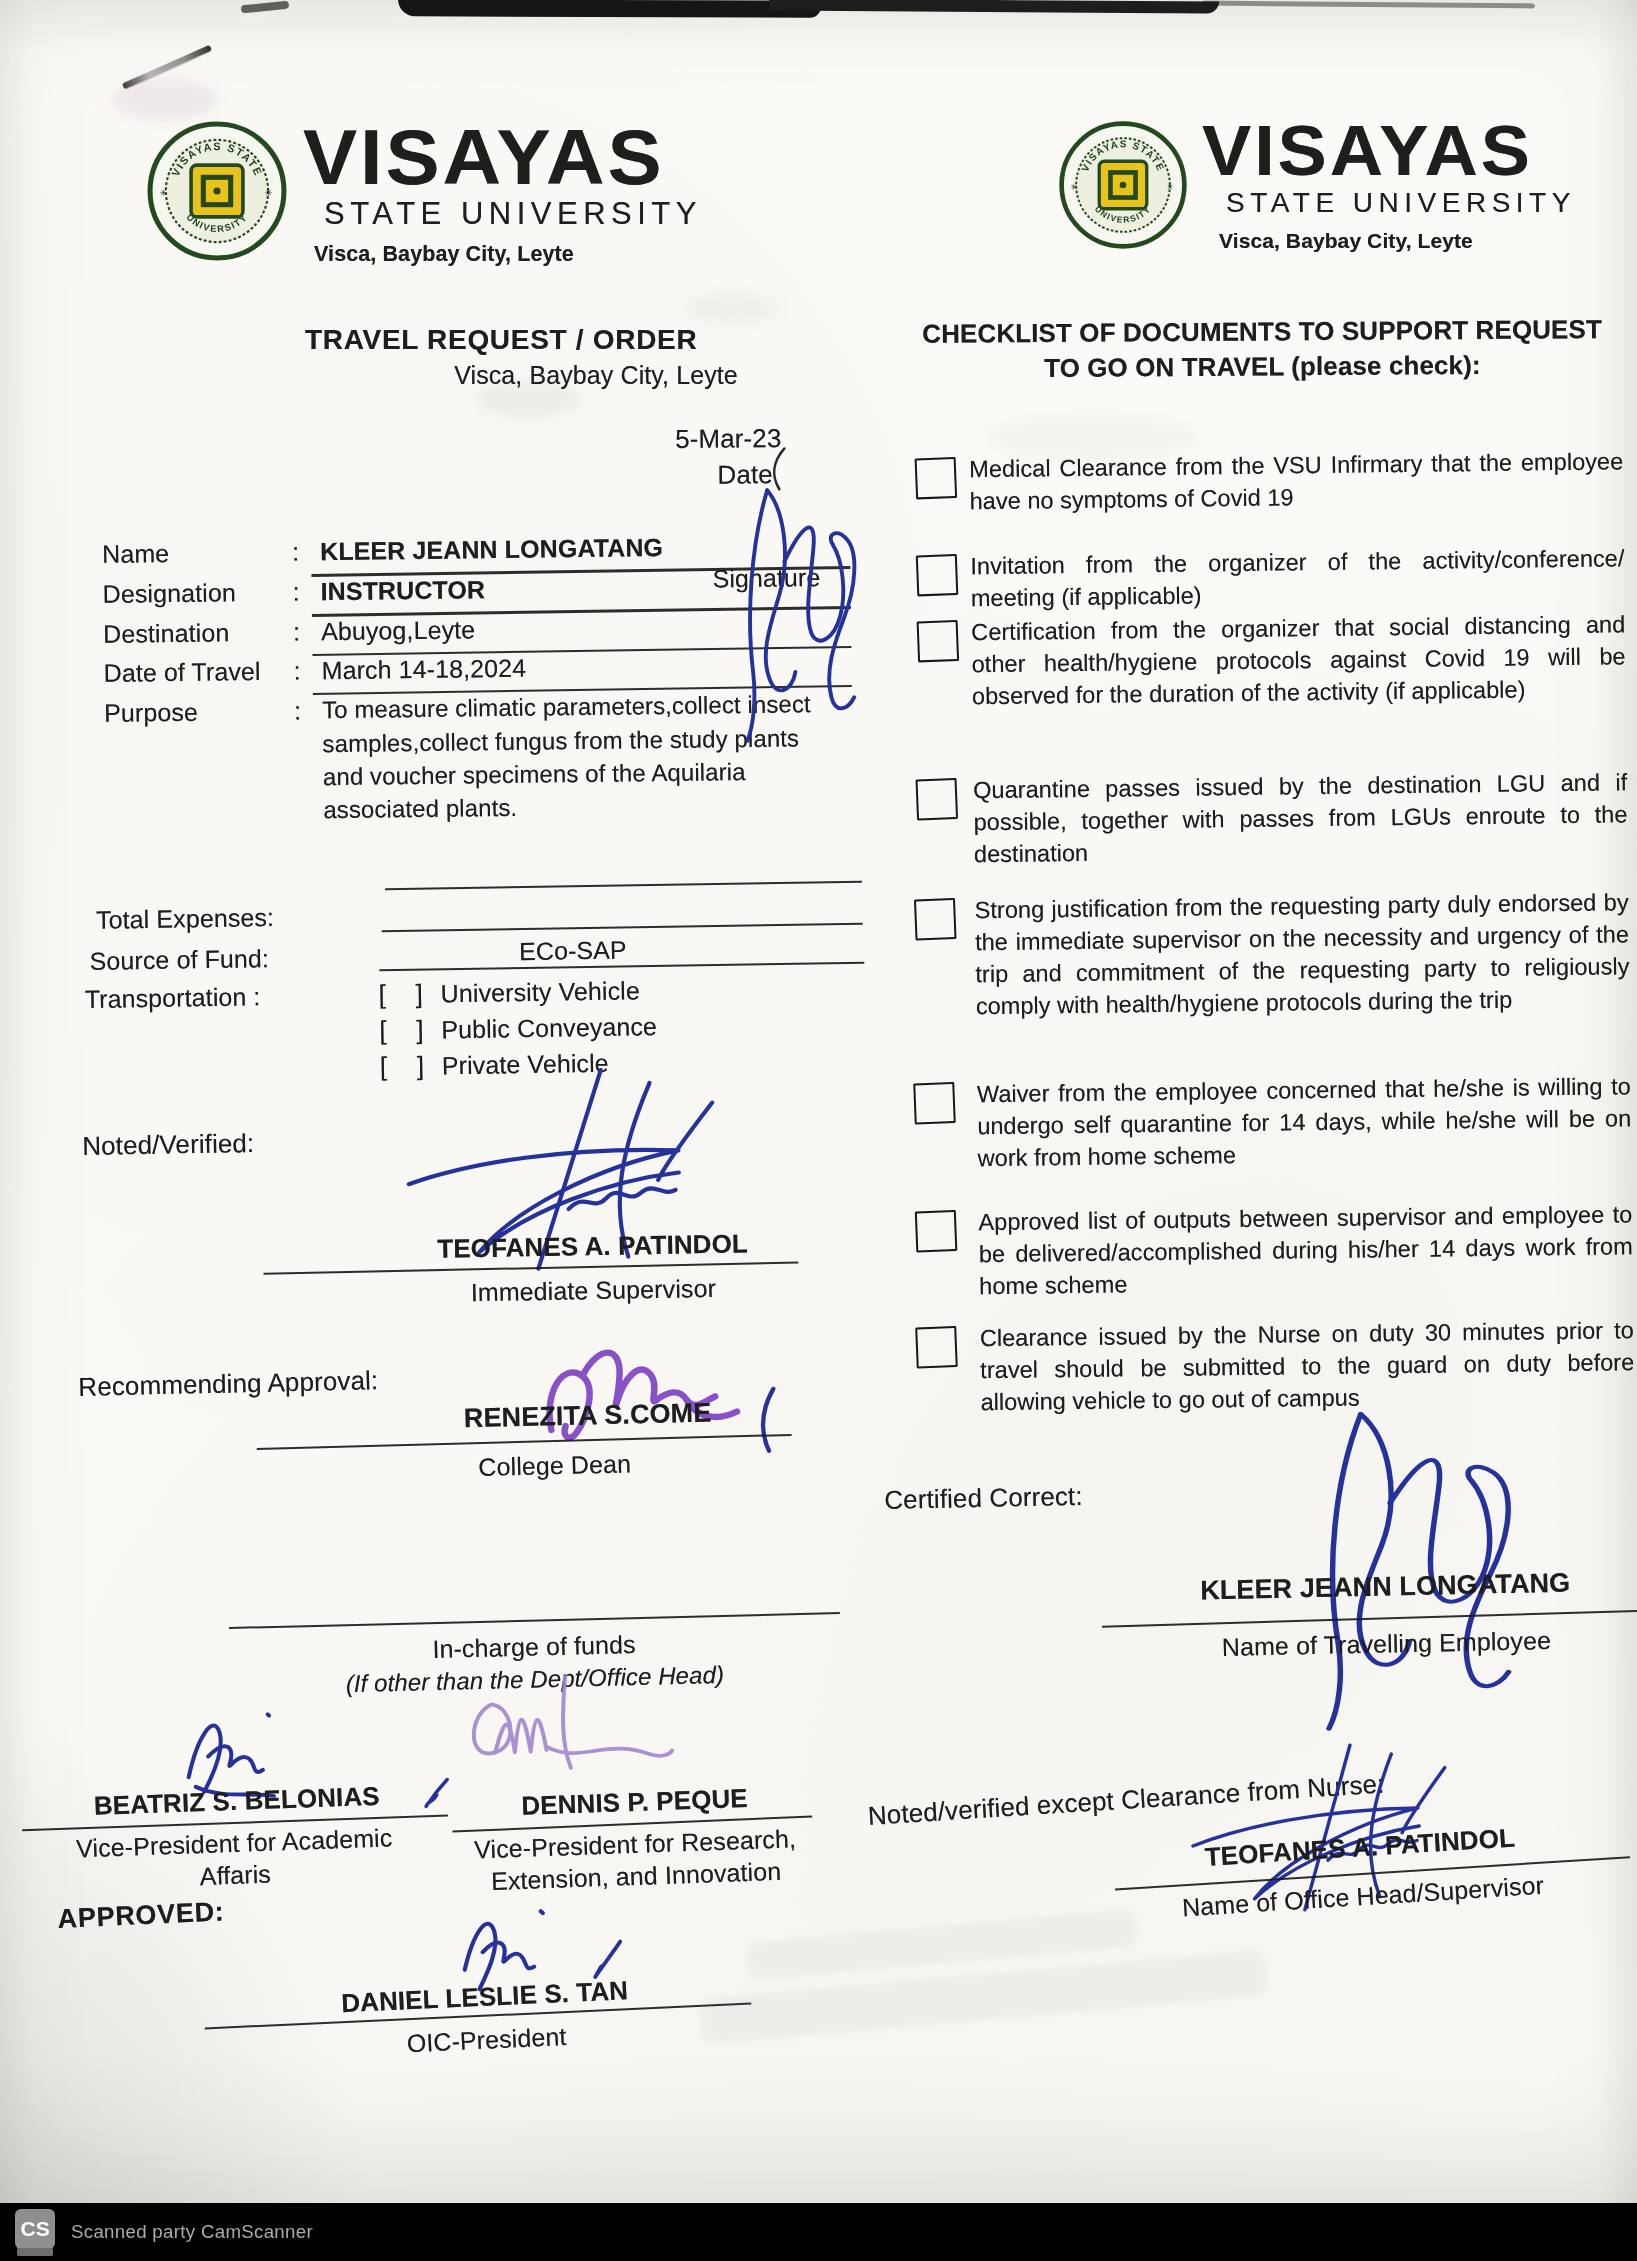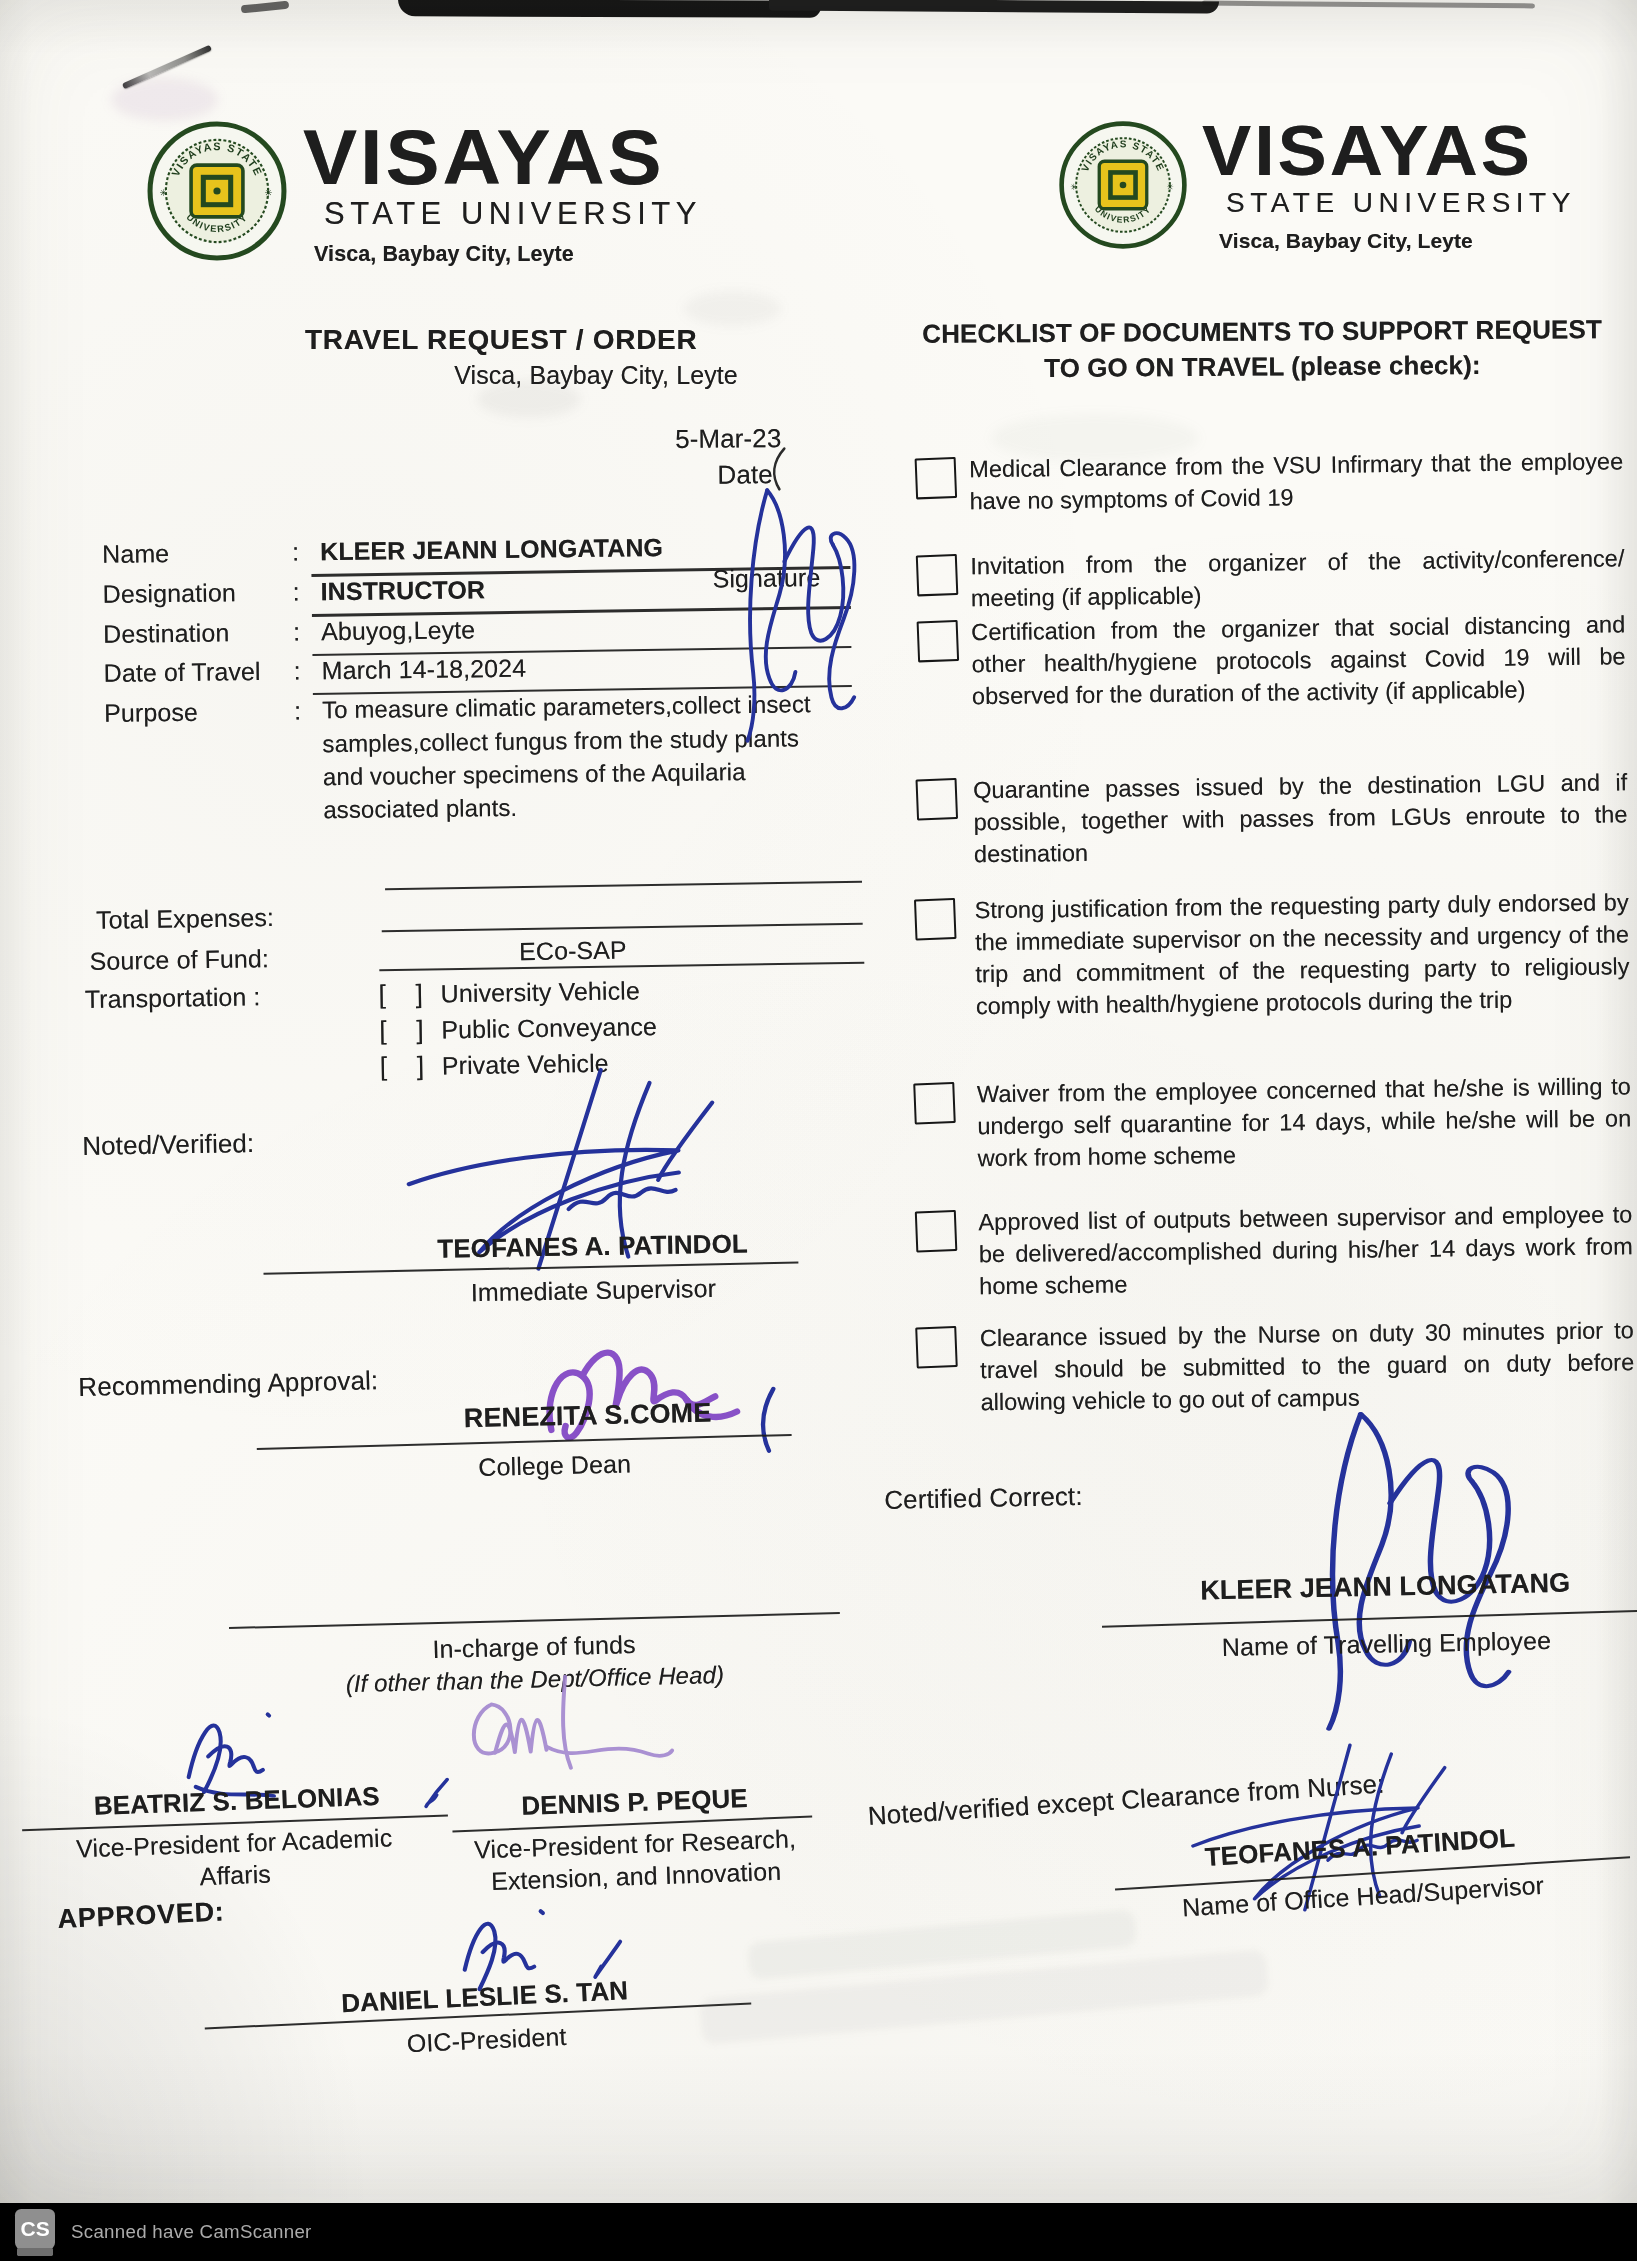--- a/index.html
+++ b/index.html
@@ -352,16 +352,16 @@
   </section>
 
   <div class="ghost" style="left:748px;top:1926px;width:388px;height:37px;background:rgba(70,90,70,0.055);"></div>
   <div class="ghost" style="left:700px;top:1974px;width:568px;height:46px;background:rgba(70,85,70,0.05);"></div>
 
   <div class="vignette"></div>
  </div>
 
  <div class="footer">
    <div class="cs-logo"><span>CS</span></div>
-   <div class="cs-text">Scanned have CamScanner</div>
+   <div class="cs-text">Scanned party CamScanner</div>
  </div>
 </div>
 
 
 </body></html>

